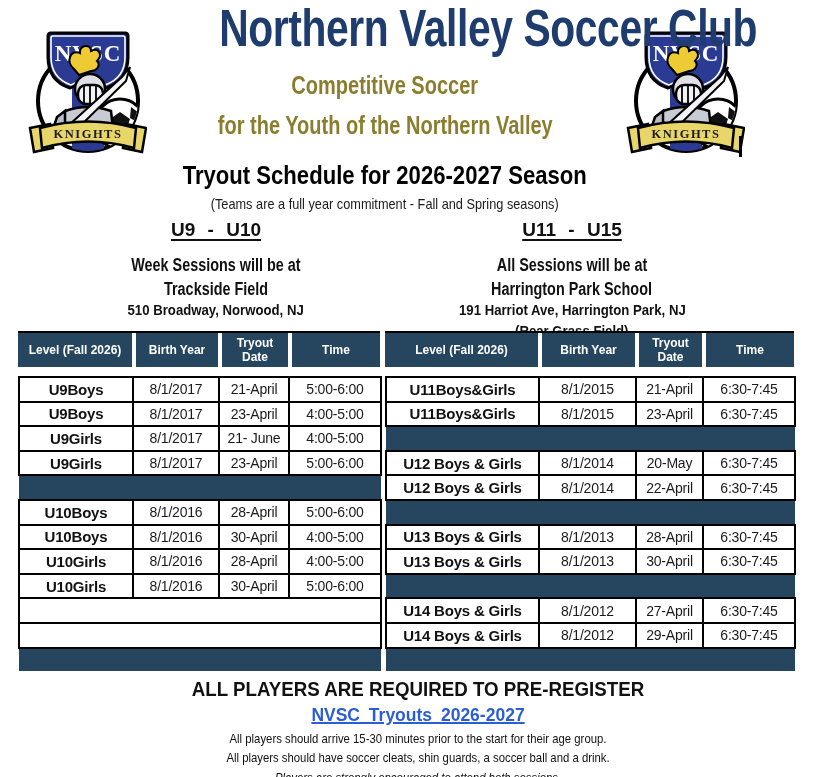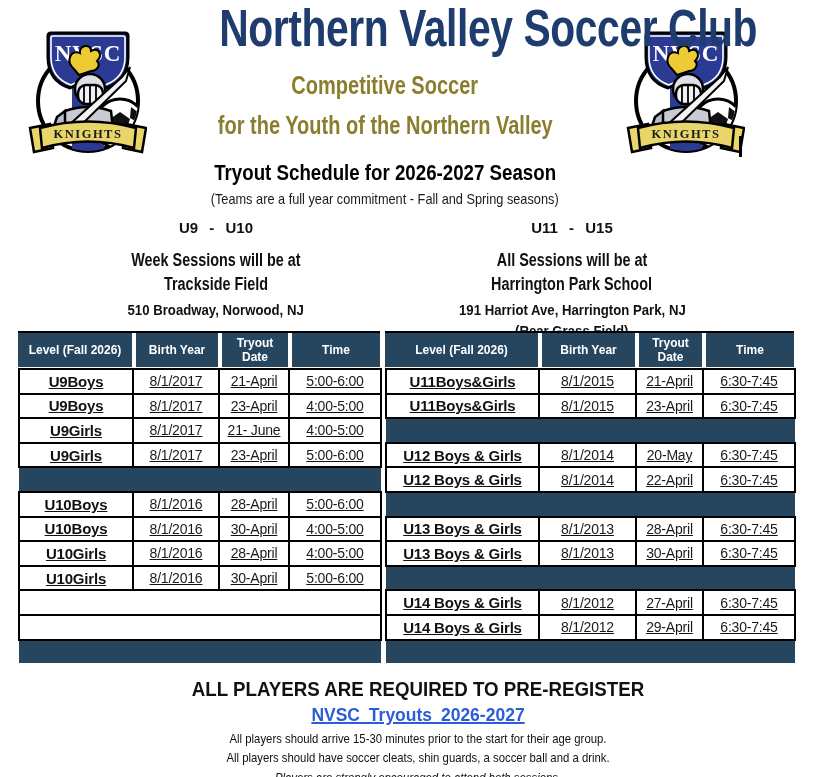--- a/index.html
+++ b/index.html
@@ -25,47 +25,47 @@
   .club-title{font-size:51px;font-weight:bold;color:var(--title-navy);line-height:1.05;letter-spacing:-0.5px;}
   .club-sub1{margin-top:15px;font-size:25px;font-weight:bold;color:var(--olive);}
   .club-sub2{margin-top:11px;font-size:25px;font-weight:bold;color:var(--olive);}
   .logo{width:120px;height:132px;}
   .logo-left{left:27px;top:25px;}
   .logo-right{left:625px;top:25px;}
   .cursor-bar{left:739px;top:136px;width:3px;height:21px;background:#000;}
 
   
   .sched{left:0;top:160px;width:770px;text-align:center;}
-  .sched-title{font-size:22px;font-weight:bold;color:#000;}
+  .sched-title{font-size:26px;font-weight:bold;color:#000;}
   .sched-note{margin-top:4px;font-size:15px;color:#1a1a1a;}
 
   
   .loc{ text-align:center;}
   .loc-left{left:8px;top:219px;width:416px;}
   .loc-right{left:424px;top:219px;width:296px;}
-  .loc-head{font-size:15px;font-weight:bold;text-decoration-thickness:2px;text-underline-offset:3px;word-spacing:7px;}
+  .loc-head{font-size:19px;font-weight:bold;text-decoration:underline;text-decoration-thickness:2px;text-underline-offset:3px;word-spacing:7px;}
   .loc-line{margin-top:14px;font-size:18px;font-weight:bold;line-height:1.2;}
   .loc-line2{font-size:18px;font-weight:bold;line-height:1.2;margin-top:2px;}
-  .loc-addr{margin-top:5px;font-size:15.5px;font-weight:bold;line-height:1.25;}
+  .loc-addr{font-size:15.5px;font-weight:bold;line-height:1.25;}
 
   
   .tables-wrap{left:18px;top:331px;width:780px;display:flex;gap:5px;align-items:flex-start;}
   .half{}
   .half.lh{width:362px;}
   .half.rh{width:409px;}
-  .thead{display:grid;border-top:2px solid #000;margin-bottom:1px;background:#fff;}
+  .thead{display:grid;border-top:2px solid #000;margin-bottom:9px;background:#fff;}
   .lh .thead{grid-template-columns:114px 86px 70px 92px;}
   .rh .thead{grid-template-columns:153px 97px 67px 92px;}
   .th{
     background:var(--navy);color:#fff;font-weight:bold;font-size:12px;line-height:1.18;
     height:34px;display:flex;align-items:center;justify-content:center;text-align:center;
     box-sizing:border-box;padding:1px 2px;
   }
   .th + .th{border-left:4px solid #fff;}
-  table.sched-table{border-collapse:collapse;table-layout:fixed;width:100%;text-decoration:underline;}
+  table.sched-table{border-collapse:collapse;table-layout:fixed;width:100%;}
   table.sched-table td{height:22.6px;padding:0;text-align:center;vertical-align:middle;overflow:hidden;}
   td.cell{border:2px solid #000;background:#fff;font-size:14px;color:#1a1a1a;letter-spacing:-0.2px;}
   td.cell.lvl{font-weight:bold;font-size:15px;color:#111;}
   td.navy{background:var(--navy);border:none;}
   td.blank{background:#fff;border:2px solid #000;}
 
   
   .footer{left:20px;top:678px;width:calc(100% - 20px);text-align:center;}
   .f-register{font-size:19.5px;font-weight:bold;transform:scaleX(0.96);transform-origin:center;}
   .f-link{margin-top:4px;font-size:17.5px;font-weight:bold;}

